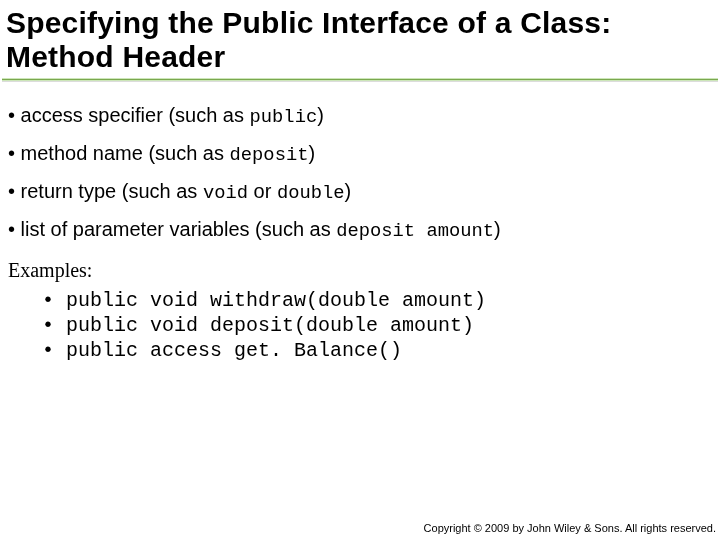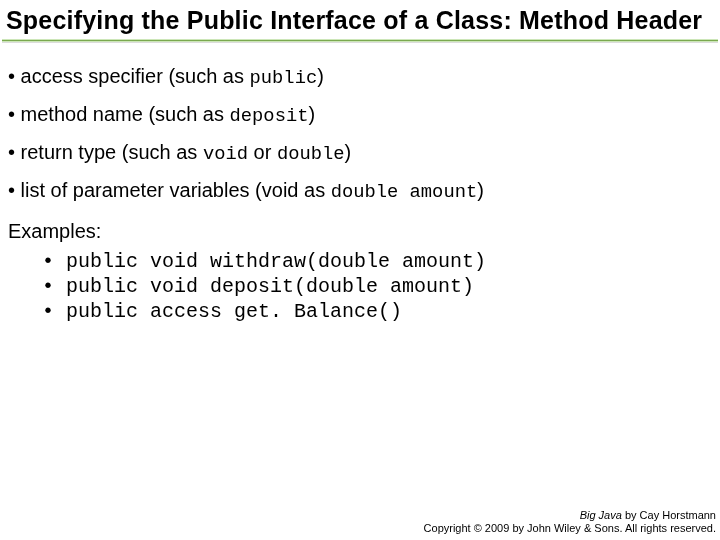--- a/index.html
+++ b/index.html
@@ -9,21 +9,21 @@
     height: 540px;
     background: #fff;
     font-family: Arial, Helvetica, sans-serif;
     color: #000;
     position: relative;
     overflow: hidden;
   }
   .title {
     font-family: "Trebuchet MS", "Verdana", sans-serif;
     font-weight: 700;
-    font-size: 25px;
+    font-size: 30px;
     padding: 6px 16px 4px 6px;
     letter-spacing: 0.2px;
   }
   .rule-wrap {
     padding: 0 2px 10px 2px;
   }
   .rule {
     height: 3px;
     background: linear-gradient(to bottom, #cce6b8 0 1px, #7aa84f 1px 2px, #cce6b8 2px 3px);
     border-bottom: 1px solid #dcdcdc;
@@ -32,20 +32,21 @@
     padding: 6px 0 0 8px;
     font-size: 20px;
     line-height: 1.55;
   }
   .bullet {
     margin: 2px 0 6px 0;
   }
   .sub-label {
     margin-top: 8px;
     margin-bottom: 2px;
+    font-family: Liberation Serif, serif;
   }
   .sub-bullets {
     padding-left: 34px;
     font-family: "Courier New", Courier, monospace;
     font-size: 20px;
     line-height: 1.25;
   }
   .sub-bullets .sb {
     margin: 0;
   }
@@ -82,31 +83,28 @@
 
   <div class="bullet">
     <span>• method name (such as </span><span class="mono">deposit</span><span>)</span>
   </div>
 
   <div class="bullet">
     <span>• return type (such as </span><span class="mono">void</span><span> or </span><span class="mono">double</span><span>)</span>
   </div>
 
   <div class="bullet">
-    <span>• list of parameter variables (void as </span><span class="mono">double amount</span><span>)</span>
+    <span>• list of parameter variables (such as </span><span class="mono">deposit amount</span><span>)</span>
   </div>
 
   <div class="sub-label">Examples:</div>
 
   <div class="sub-bullets">
     <div class="sb">• public void withdraw(double amount)</div>
     <div class="sb">• public void deposit(double amount)</div>
     <div class="sb">• public access get. Balance()</div>
   </div>
 
 </div>
 
 <div class="footer">
-  <div>
-    <span class="book">Big Java</span><span> by Cay Horstmann</span>
-  </div>
   <div>Copyright © 2009 by John Wiley &amp; Sons.  All rights reserved.</div>
 </div>
 
 </body></html>

